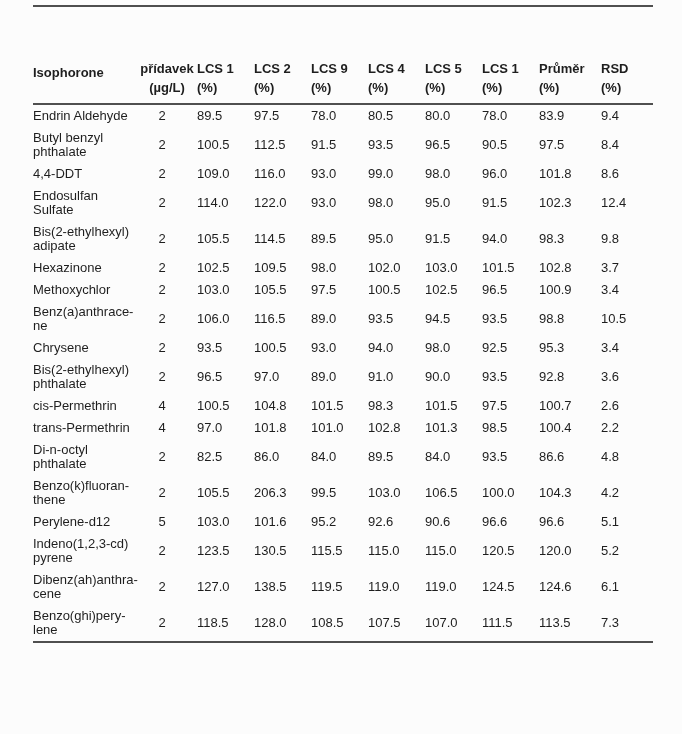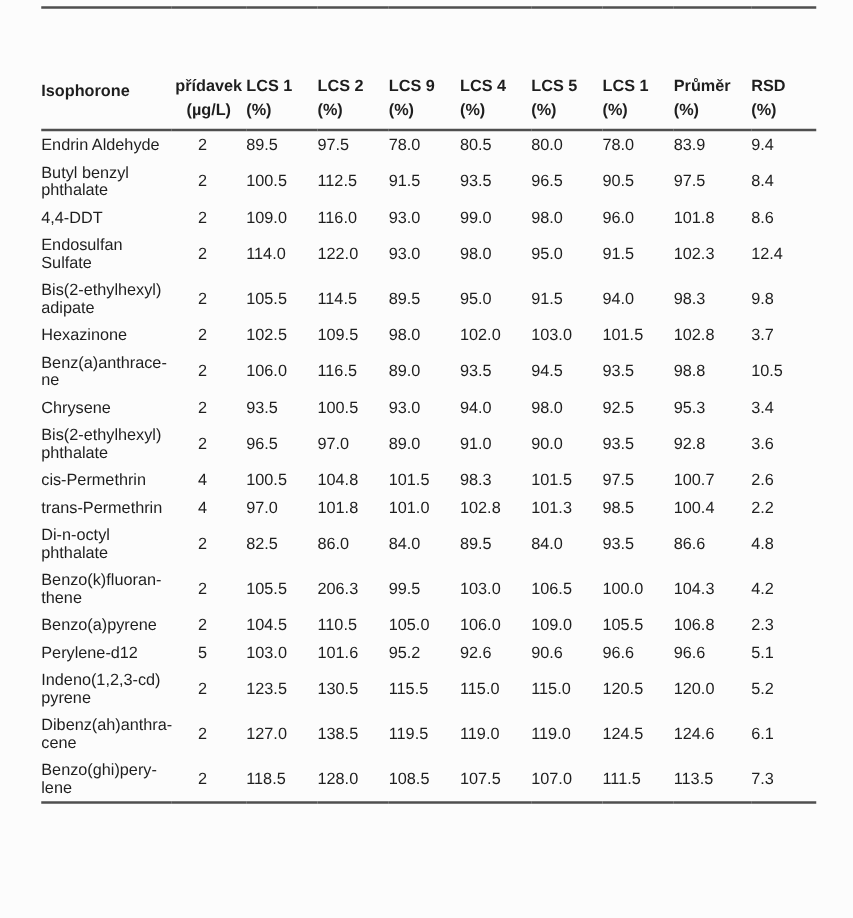--- a/index.html
+++ b/index.html
@@ -186,20 +186,32 @@
     <td>102.5</td>
     <td>109.5</td>
     <td>98.0</td>
     <td>102.0</td>
     <td>103.0</td>
     <td>101.5</td>
     <td>102.8</td>
     <td>3.7</td>
   </tr>
         <tr>
+    <td class="c-name">Methoxychlor</td>
+    <td class="c-spike">2</td>
+    <td>103.0</td>
+    <td>105.5</td>
+    <td>97.5</td>
+    <td>100.5</td>
+    <td>102.5</td>
+    <td>96.5</td>
+    <td>100.9</td>
+    <td>3.4</td>
+  </tr>
+        <tr>
     <td class="c-name">Benz(a)anthrace-
 ne</td>
     <td class="c-spike">2</td>
     <td>106.0</td>
     <td>116.5</td>
     <td>89.0</td>
     <td>93.5</td>
     <td>94.5</td>
     <td>93.5</td>
     <td>98.8</td>
@@ -274,32 +286,20 @@
     <td>105.5</td>
     <td>206.3</td>
     <td>99.5</td>
     <td>103.0</td>
     <td>106.5</td>
     <td>100.0</td>
     <td>104.3</td>
     <td>4.2</td>
   </tr>
         <tr>
-    <td class="c-name">Benzo(a)pyrene</td>
-    <td class="c-spike">2</td>
-    <td>104.5</td>
-    <td>110.5</td>
-    <td>105.0</td>
-    <td>106.0</td>
-    <td>109.0</td>
-    <td>105.5</td>
-    <td>106.8</td>
-    <td>2.3</td>
-  </tr>
-        <tr>
     <td class="c-name">Perylene-d12</td>
     <td class="c-spike">5</td>
     <td>103.0</td>
     <td>101.6</td>
     <td>95.2</td>
     <td>92.6</td>
     <td>90.6</td>
     <td>96.6</td>
     <td>96.6</td>
     <td>5.1</td>

